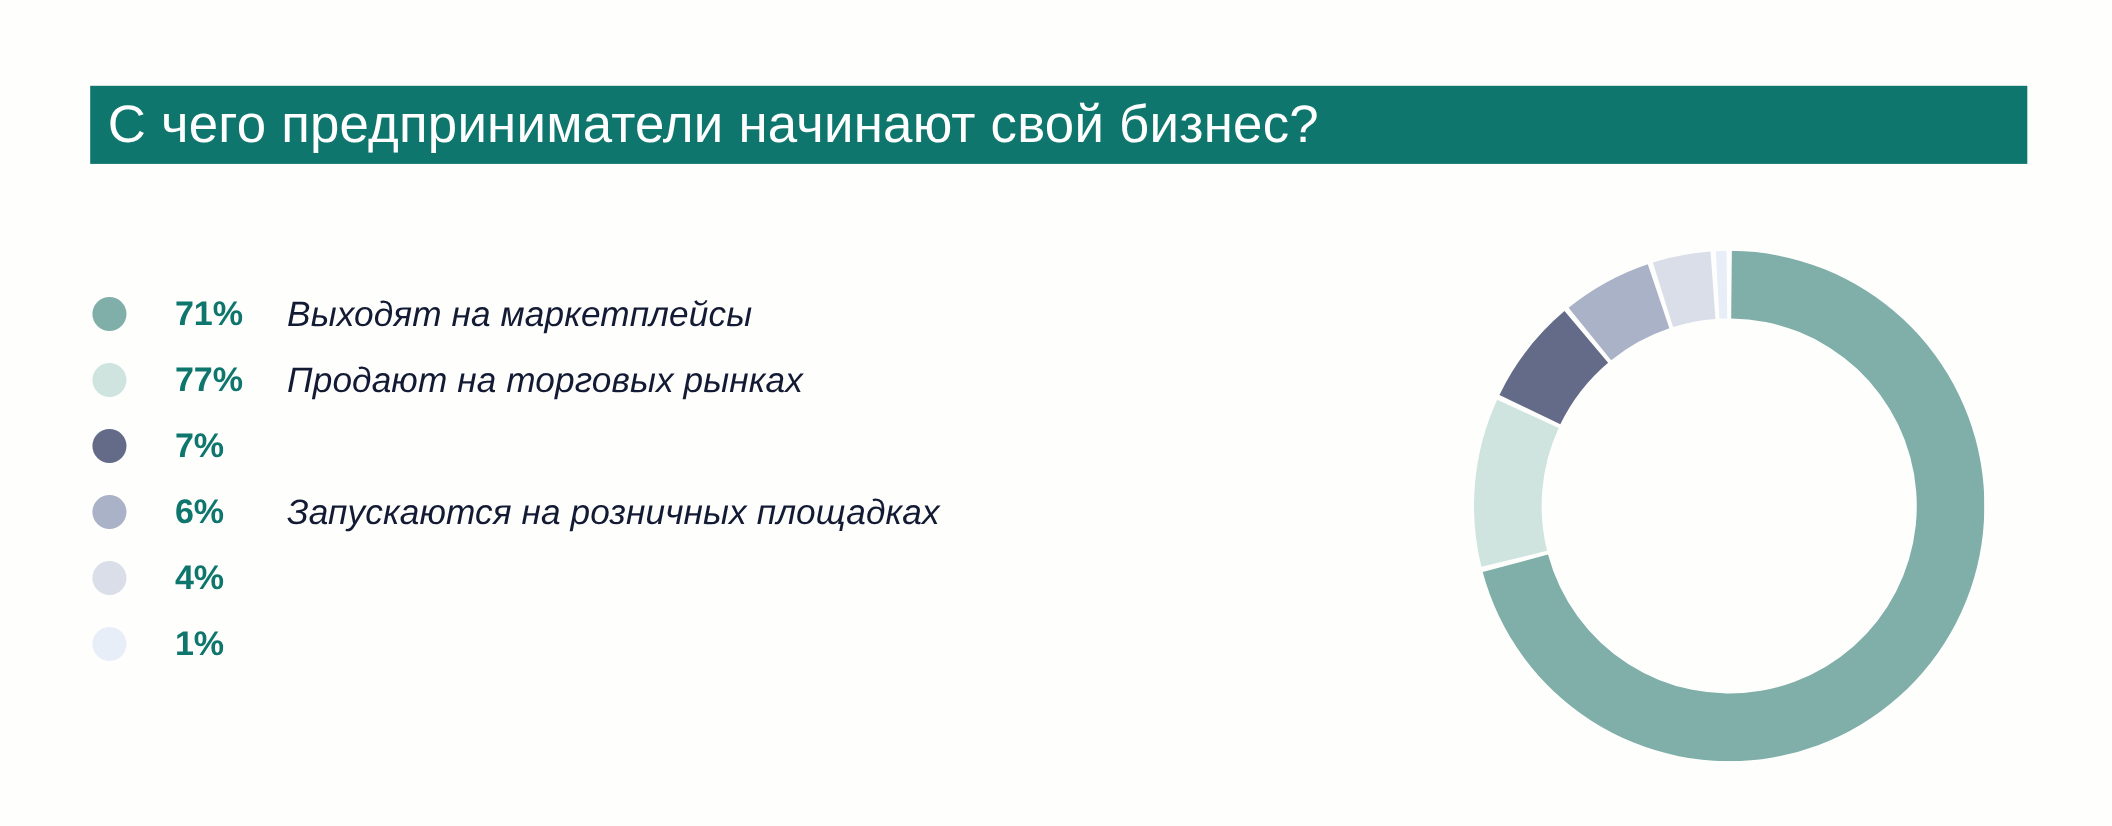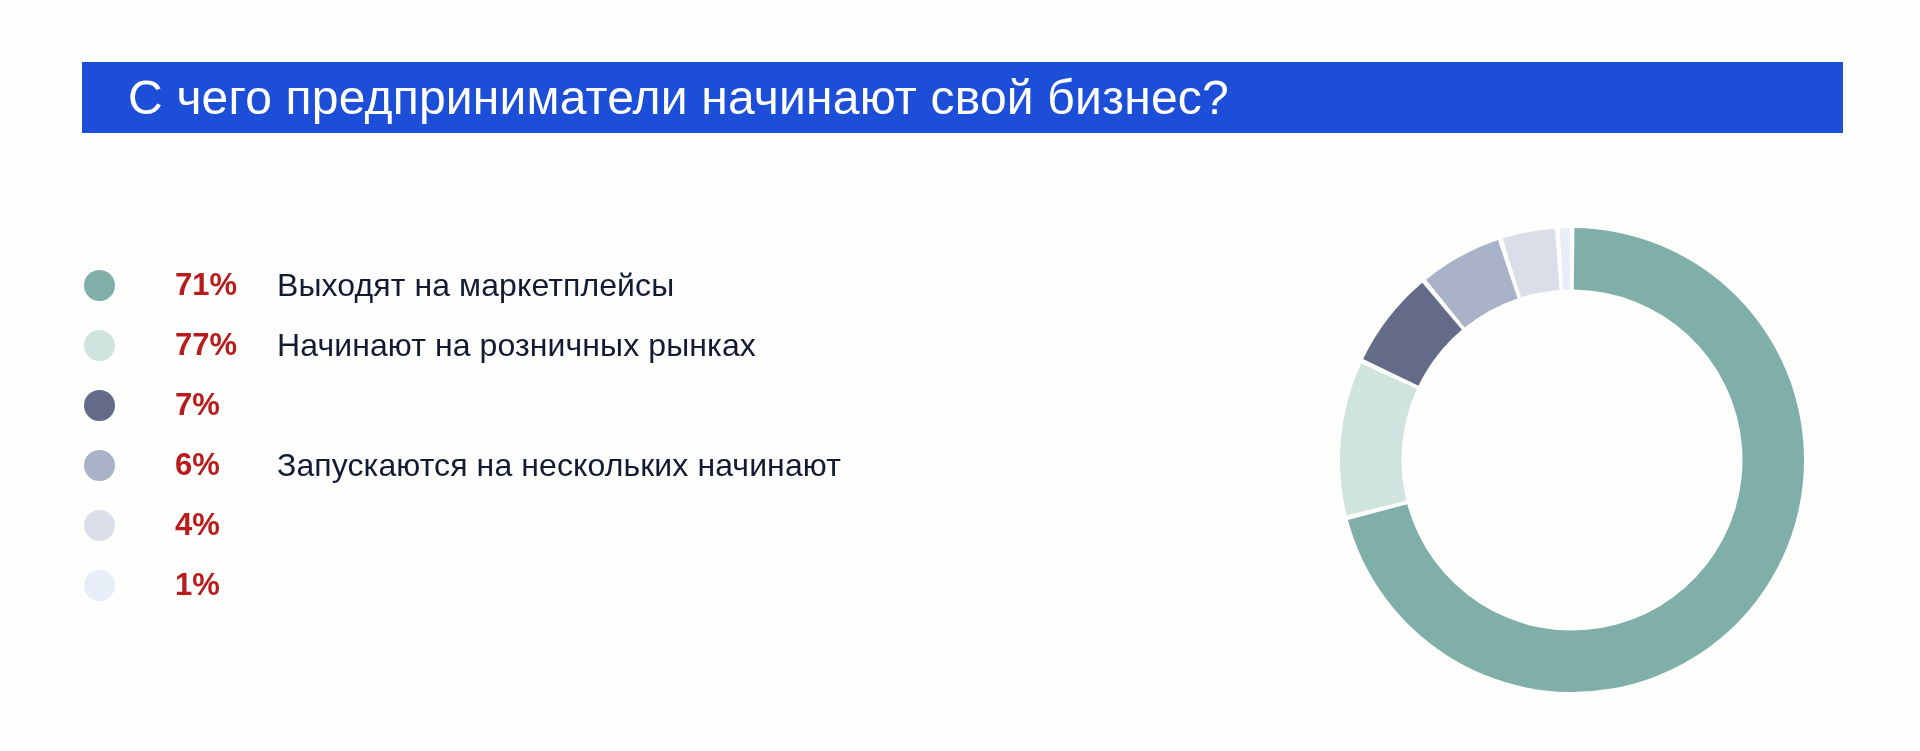--- a/index.html
+++ b/index.html
@@ -18,28 +18,28 @@
   #infographic {
     position: absolute;
     inset: 0;
     background: #fefefd;
   }
 
   
   .title-banner {
     position: absolute;
     left: 82px;
-    top: 62px;
+    top: 78px;
     width: 1761px;
     height: 71px;
-    background: #1d4ed8;
+    background: #0f766e;
     display: flex;
     align-items: center;
     box-sizing: border-box;
-    padding-left: 46px;
+    padding-left: 16px;
   }
   .title-text {
     color: #ffffff;
     font-size: 48px;
     font-weight: 400;
     letter-spacing: 0.2px;
     line-height: 1;
     white-space: nowrap;
     font-family: "Liberation Sans", sans-serif;
   }
@@ -59,34 +59,35 @@
   .legend-dot {
     width: 31px;
     height: 31px;
     border-radius: 50%;
     flex: 0 0 auto;
     margin-left: 14px;
   }
   .legend-pct {
     width: 102px;
     flex: 0 0 auto;
-    margin-left: 60px;
+    margin-left: 44px;
     font-size: 31px;
     font-weight: bold;
-    color: #b91c1c;
+    color: #0f766e;
     letter-spacing: 0px;
     font-family: "Liberation Sans", sans-serif;
   }
   .legend-label {
     font-size: 32px;
     font-weight: 400;
     color: #131a33;
     white-space: nowrap;
     letter-spacing: 0.1px;
     font-family: "Liberation Sans", sans-serif;
+    font-style: italic;
   }
 
   
   .donut-wrap {
     position: absolute;
     left: 1340px;
     top: 228px;
     width: 464px;
     height: 464px;
   }
@@ -109,32 +110,32 @@
 
     <div class="legend-row">
       <span class="legend-dot" style="background: rgb(127, 175, 168);"></span>
       <span class="legend-pct">71%</span>
       <span class="legend-label">Выходят на маркетплейсы</span>
     </div>
 
     <div class="legend-row">
       <span class="legend-dot" style="background: rgb(207, 228, 222);"></span>
       <span class="legend-pct">77%</span>
-      <span class="legend-label">Начинают на розничных рынках</span>
+      <span class="legend-label">Продают на торговых рынках</span>
     </div>
 
     <div class="legend-row">
       <span class="legend-dot" style="background: rgb(99, 107, 136);"></span>
       <span class="legend-pct">7%</span>
     </div>
 
     <div class="legend-row">
       <span class="legend-dot" style="background: rgb(170, 178, 200);"></span>
       <span class="legend-pct">6%</span>
-      <span class="legend-label">Запускаются на нескольких начинают</span>
+      <span class="legend-label">Запускаются на розничных площадках</span>
     </div>
 
     <div class="legend-row">
       <span class="legend-dot" style="background: rgb(218, 222, 232);"></span>
       <span class="legend-pct">4%</span>
     </div>
 
     <div class="legend-row">
       <span class="legend-dot" style="background: rgb(232, 238, 247);"></span>
       <span class="legend-pct">1%</span>

